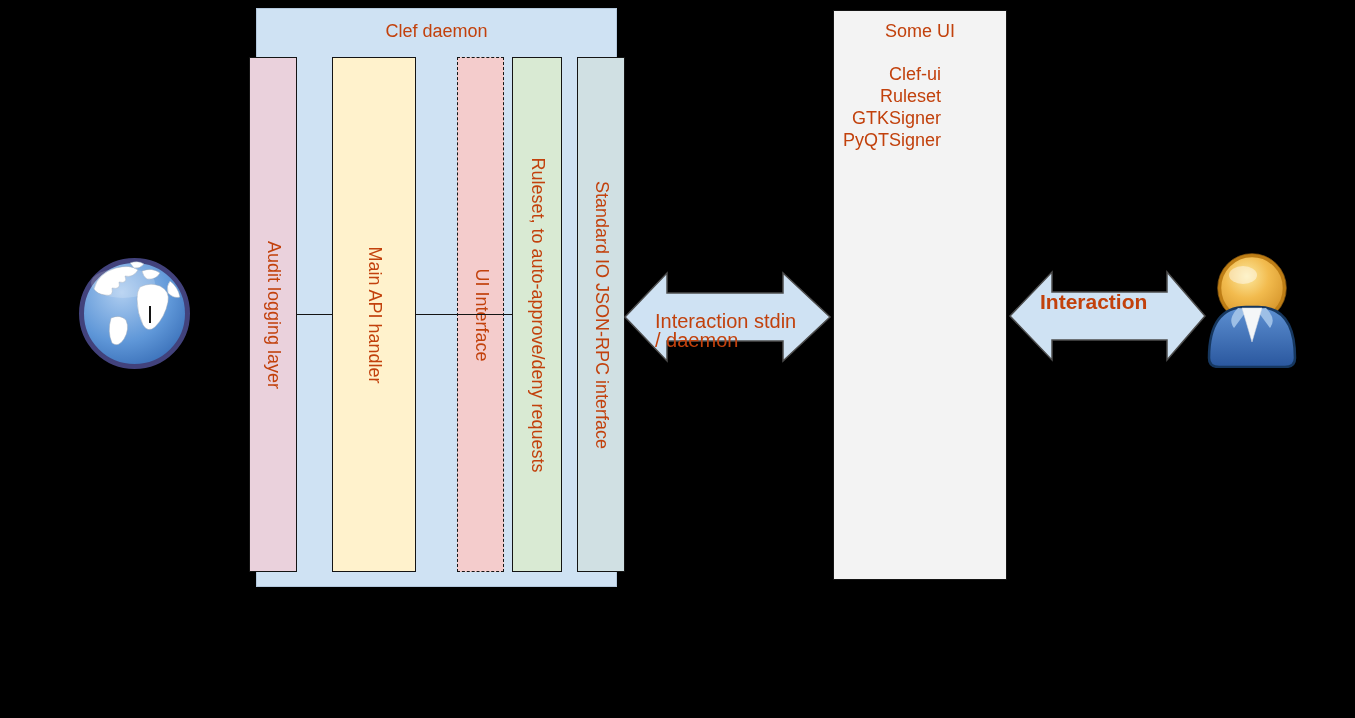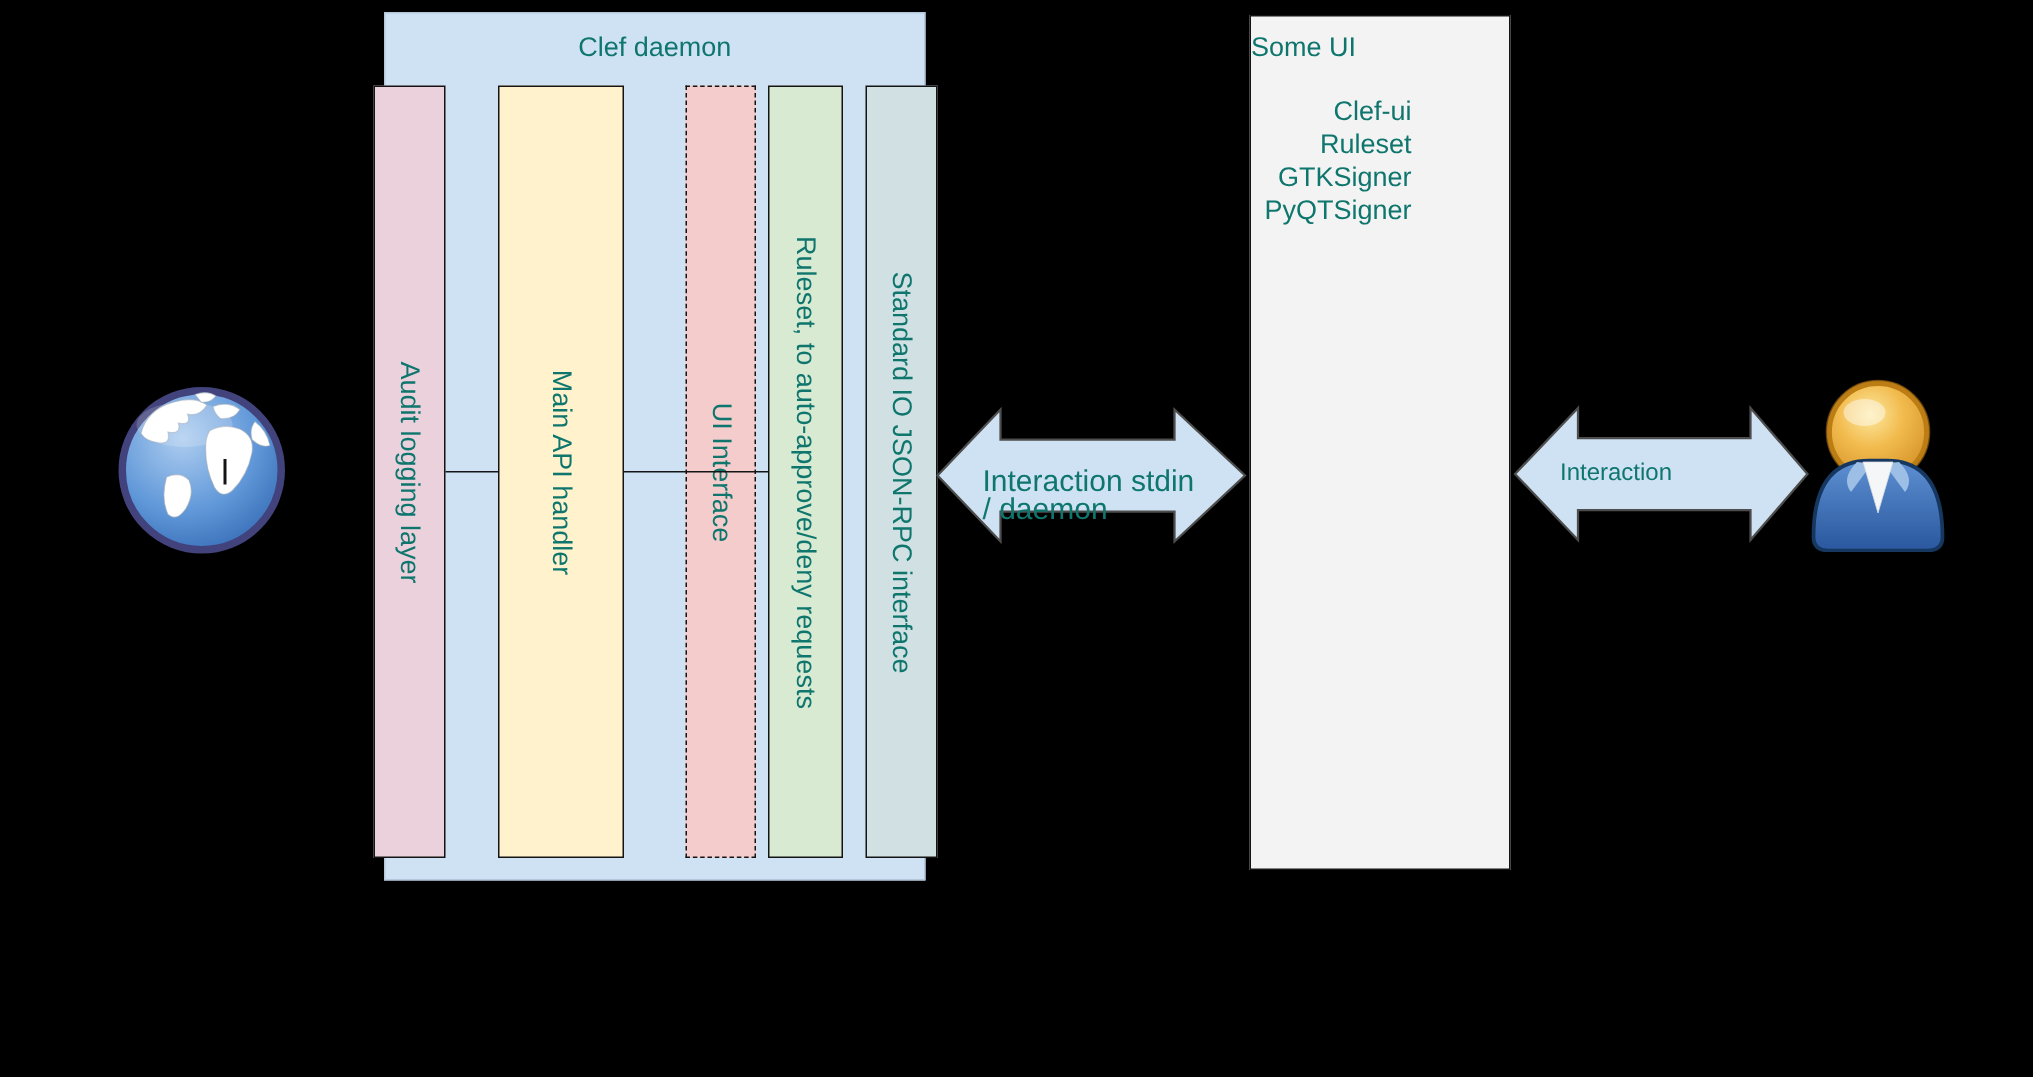--- a/index.html
+++ b/index.html
@@ -2,21 +2,21 @@
 <html><head>
 <meta charset="utf-8">
 <style>
   html, body { margin: 0; padding: 0; background: #000; }
   .canvas {
     position: relative;
     width: 1355px;
     height: 718px;
     background: #000;
     font-family: "Liberation Sans", sans-serif;
-    color: #0f766e;
+    color: #c2410c;
     overflow: hidden;
   }
 
   
   .daemon-box {
     position: absolute;
     left: 256px; top: 8px;
     width: 361px; height: 579px;
     background: #cfe2f3;
     border: 1px solid #b3c8dd;
@@ -65,39 +65,40 @@
   .arrows-layer { position: absolute; left: 0; top: 0; width: 1355px; height: 718px; }
   .arrow1-label {
     position: absolute;
     left: 655px; top: 298px;
     font-size: 20px; line-height: 19px;
     white-space: nowrap;
     margin-top: 14px;
   }
   .arrow2-label {
     position: absolute;
-    left: 1040px; top: 306px;
-    font-size: 16px; line-height: 20px;
+    left: 1040px; top: 292px;
+    font-size: 21px; line-height: 20px;
     white-space: nowrap;
+    font-weight: bold;
   }
 
   
   .someui-box {
     position: absolute;
     left: 833px; top: 10px;
     width: 174px; height: 570px;
     background: #f3f3f3;
     border: 1px solid #141414;
     box-sizing: border-box;
   }
   .someui-title {
     position: absolute;
     left: 0; top: 9px;
     width: 100%;
-    text-align: left;
+    text-align: center;
     font-size: 18px; line-height: 22px;
   }
   .someui-list {
     position: absolute;
     left: 9px; top: 52px;
     font-size: 18px; line-height: 22px; text-align: right;
   }
 </style>
 </head>
 <body>

